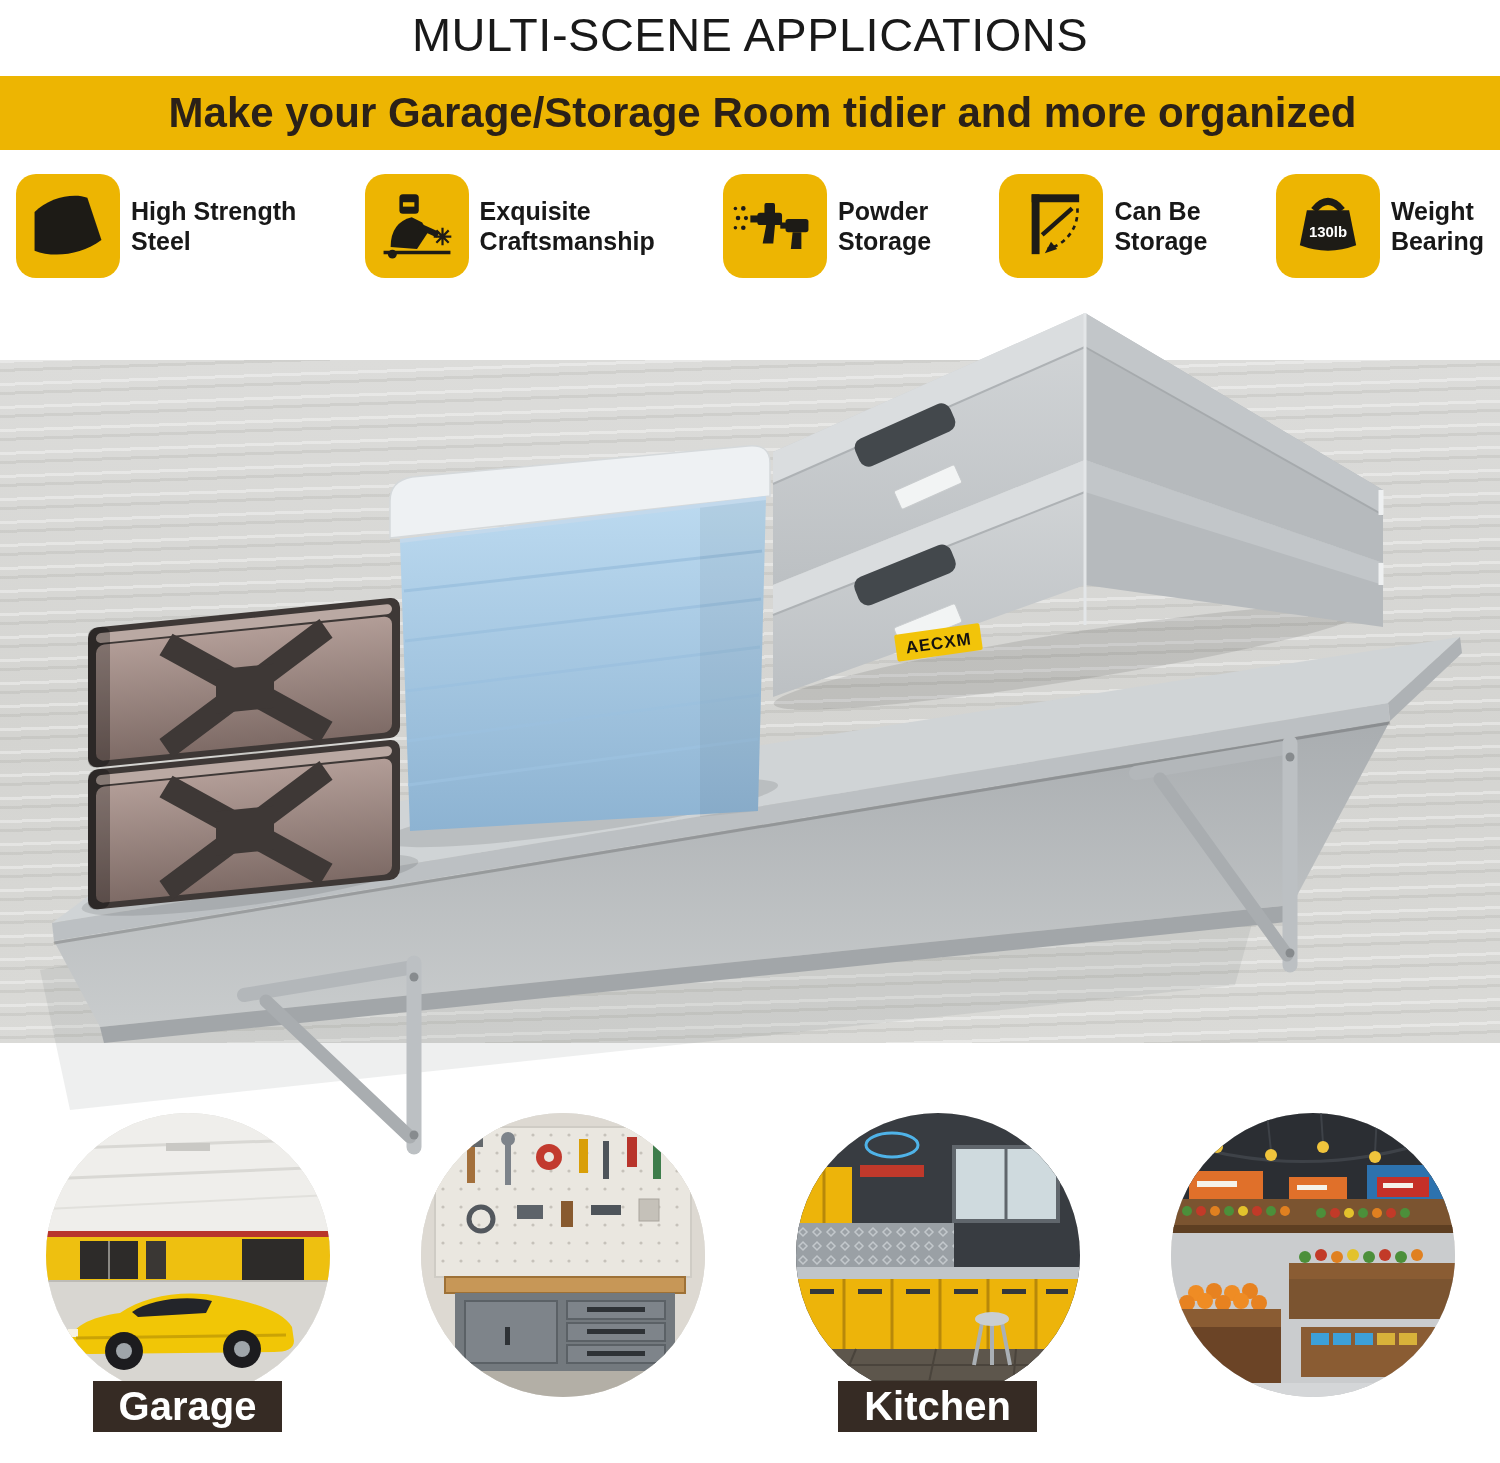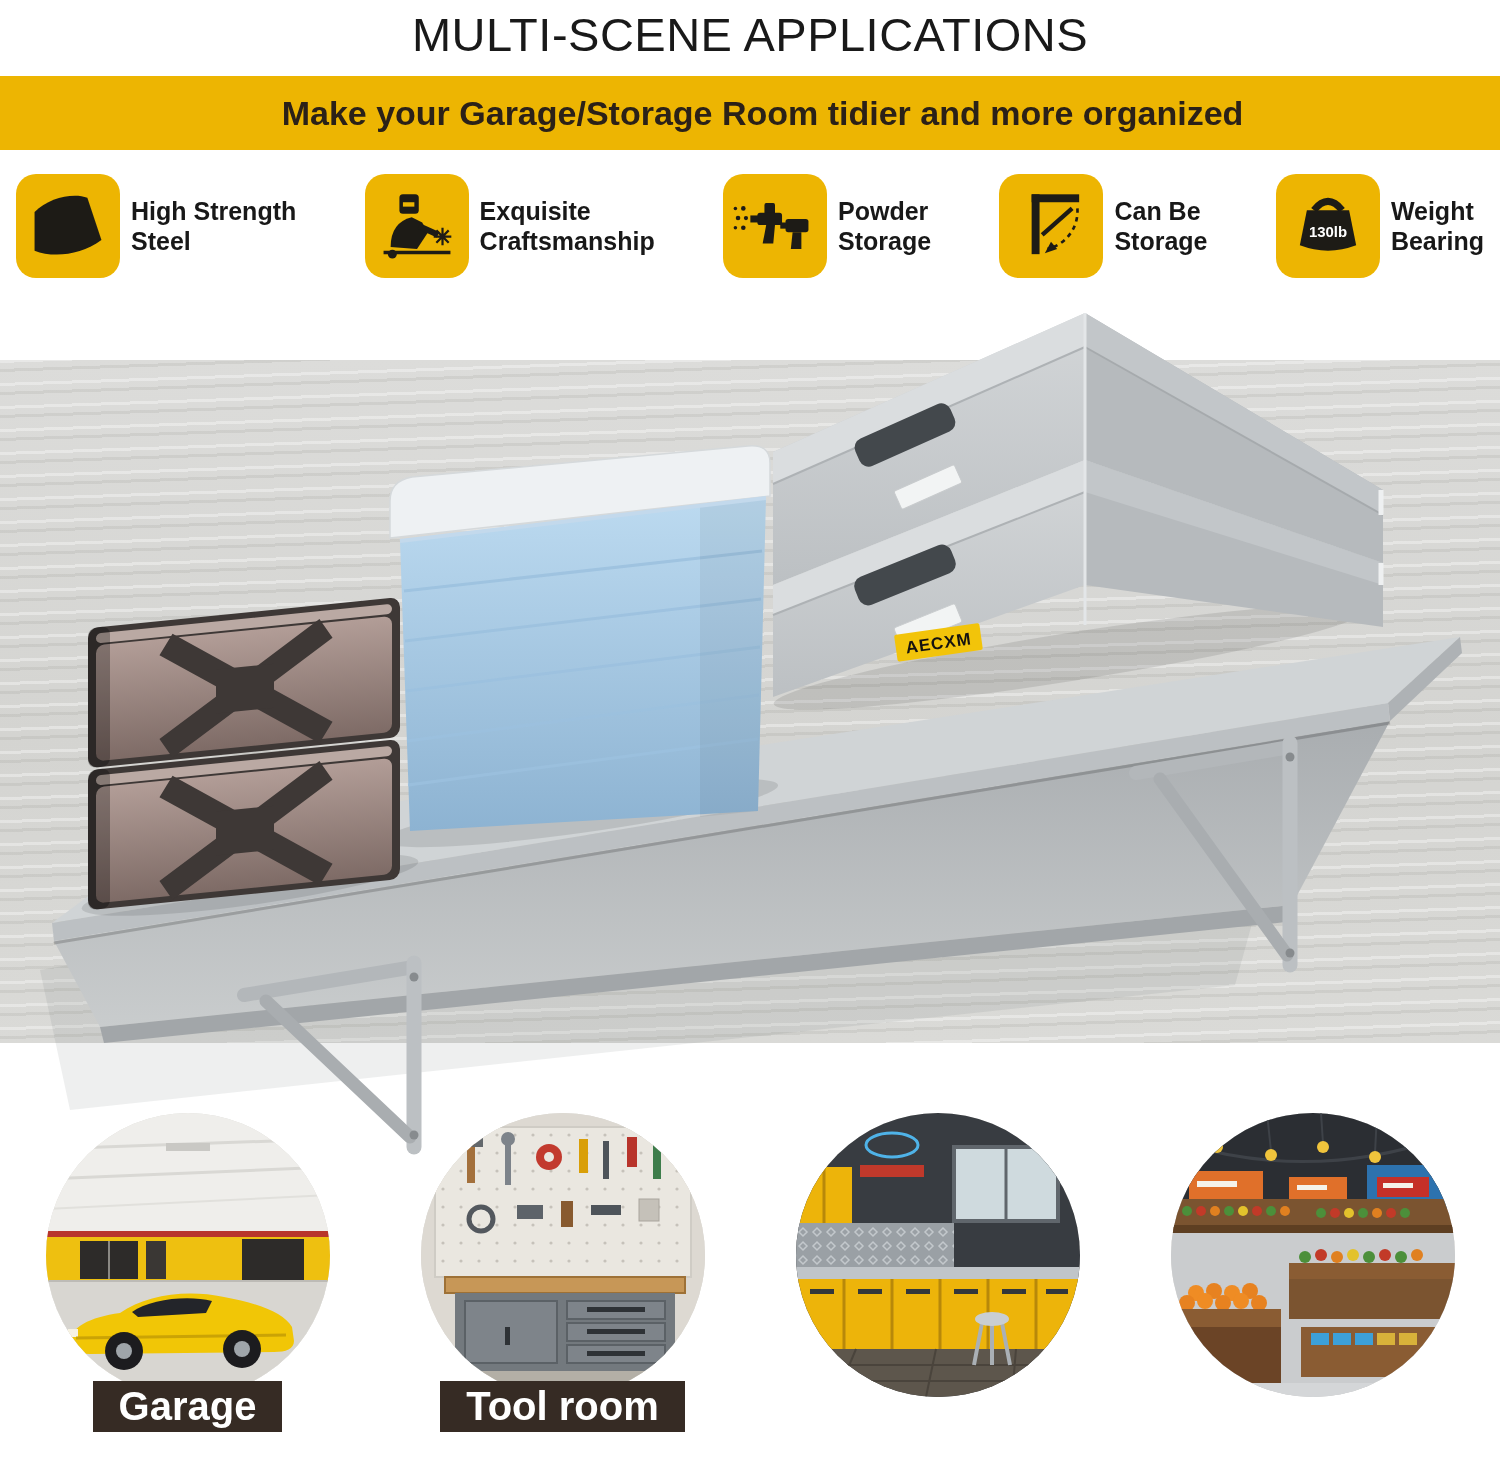--- a/index.html
+++ b/index.html
@@ -2,21 +2,21 @@
 <html><head>
 <meta charset="utf-8">
 <style>
   html,body{margin:0;padding:0;background:#ffffff;}
   body{font-family:"Liberation Sans", sans-serif;}
   .page{width:1500px;height:1463px;position:relative;overflow:hidden;background:#fff;margin:0 auto;}
 
   
   .title{margin:0;padding-top:8px;text-align:center;font-size:47px;font-weight:400;letter-spacing:.5px;color:#191919;line-height:1.15;}
   .banner{margin-top:14px;height:74px;background:#edb502;display:flex;align-items:center;justify-content:center;}
-  .banner span{font-size:34px;font-weight:700;color:#2b2118;margin-left:25px;}
+  .banner span{font-size:42px;font-weight:700;color:#2b2118;margin-left:25px;}
 
   
   .features{display:flex;justify-content:space-between;align-items:center;padding:24px 16px 20px 16px;}
   .feature{display:flex;align-items:center;gap:11px;}
   .icon-box{width:104px;height:104px;background:#edb502;flex:none;display:flex;align-items:center;justify-content:center;border-radius:20px;}
   .icon-box svg{width:88px;height:88px;display:block;}
   .feature-label{font-size:25px;font-weight:700;color:#181818;line-height:1.22;}
   .feature-label span{display:block;}
 
   
@@ -324,21 +324,20 @@
             <rect x="146" y="232" width="98" height="18" fill="#7e848a" stroke="#5b6166" stroke-width="2"></rect>
             <rect x="166" y="194" width="58" height="5" fill="#2e3236"></rect>
             <rect x="166" y="216" width="58" height="5" fill="#2e3236"></rect>
             <rect x="166" y="238" width="58" height="5" fill="#2e3236"></rect>
             <rect x="84" y="214" width="5" height="18" fill="#2e3236"></rect>
             <circle cx="52" cy="264" r="9" fill="#2a2d30"></circle>
               <circle cx="238" cy="264" r="9" fill="#2a2d30"></circle>
           </g>
         </svg>
       </div>
-      <div class="badge">Tool room</div>
     </div>
 
     <div class="scene">
       <div class="circle">
         <svg viewBox="0 0 284 284">
           <defs>
             <pattern id="dplate" width="14" height="14" patternUnits="userSpaceOnUse">
                 <path d="M3 7 L7 3 L11 7 L7 11 Z" fill="none" stroke="#c3c8cc" stroke-width="1.5"></path>
               </pattern>
           </defs>
@@ -375,20 +374,21 @@
             <line x1="60" y1="236" x2="40" y2="284"></line>
               <line x1="140" y1="236" x2="130" y2="284"></line>
               <line x1="220" y1="236" x2="216" y2="284"></line>
           </g>
           <g>
             <path d="M186 210 L178 252 M206 210 L214 252 M196 212 L196 252" stroke="#aab0b5" stroke-width="4" fill="none"></path>
             <ellipse cx="196" cy="206" rx="17" ry="7" fill="#c9ced2"></ellipse>
           </g>
         </svg>
       </div>
+      <div class="badge">Kitchen</div>
     </div>
 
     <div class="scene">
       <div class="circle">
         <svg viewBox="0 0 284 284">
           <rect width="284" height="284" fill="#caccce"></rect>
           <rect x="0" y="0" width="284" height="86" fill="#2b2e33"></rect>
           <g stroke="#3e4248" stroke-width="2">
             <line x1="46" y1="0" x2="46" y2="30"></line>
               <line x1="96" y1="0" x2="100" y2="38"></line>

